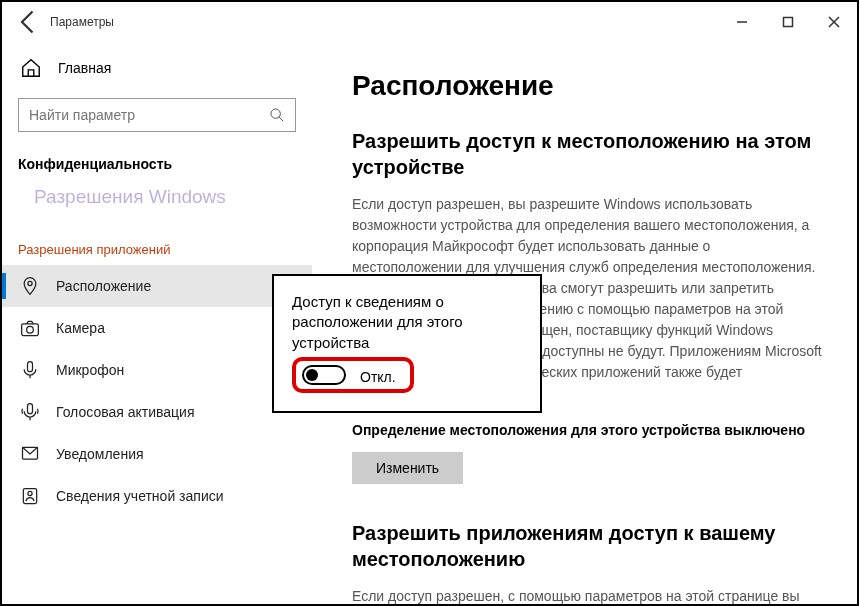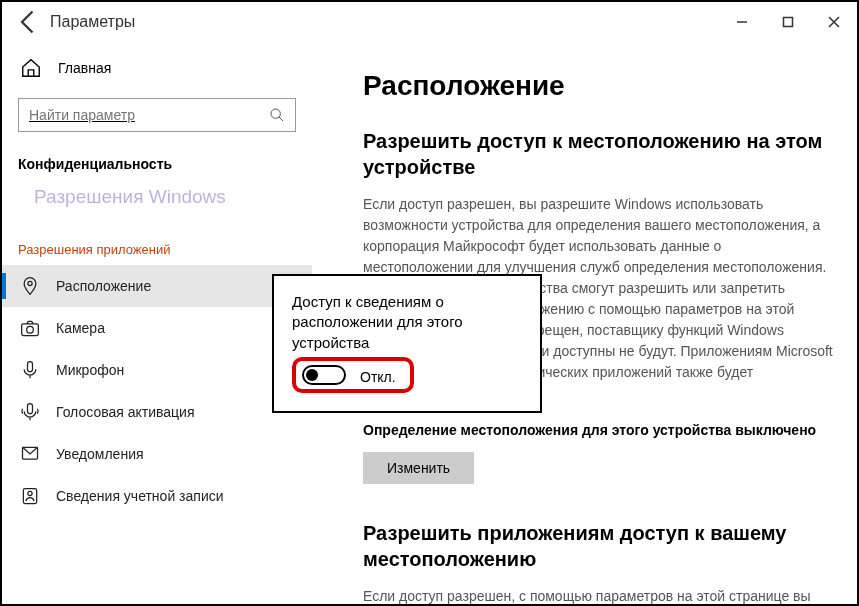--- a/index.html
+++ b/index.html
@@ -1,29 +1,29 @@
 <!DOCTYPE html>
 <html><head>
 <meta charset="utf-8">
 <style>
   * { margin: 0; padding: 0; box-sizing: border-box; font-family: "Segoe UI", Arial, sans-serif; }
   body { background: #fff; width: 859px; height: 606px; border: 2px solid #000; position: relative; overflow: hidden; }
 
   .titlebar { display: flex; align-items: center; height: 40px; padding: 0 0 0 8px; }
   .back-btn { width: 36px; height: 36px; display: flex; align-items: center; justify-content: center; font-size: 16px; color: #333; }
-  .title { font-size: 16px; color: #333; margin-left: 4px; }
+  .title { font-size: 12px; color: #333; margin-left: 4px; }
   .win-controls { margin-left: auto; display: flex; }
   .win-btn { width: 46px; height: 32px; display: flex; align-items: center; justify-content: center; color: #333; }
 
-  .content { display: flex; height: calc(100% - 40px); gap: 11px; }
+  .content { display: flex; height: calc(100% - 40px); }
   .sidebar { width: 310px; padding-top: 6px; overflow: hidden; }
   .home-row { display: flex; align-items: center; height: 40px; padding-left: 18px; }
   .home-row .icn { width: 22px; height: 22px; margin-right: 16px; }
   .home-row span { font-size: 14px; }
-  .search-box { margin: 10px 16px 8px 16px; height: 34px; border: 1px solid #999; display: flex; align-items: center; padding: 12px 10px; text-decoration: underline; }
+  .search-box { margin: 10px 16px 8px 16px; height: 34px; border: 1px solid #999; display: flex; align-items: center; padding: 12px 10px; }
   .search-box input { flex: 1; border: none; outline: none; font-size: 14px; background: transparent; color: #777; }
   .search-box .sicn { width: 16px; height: 16px; color: #555; }
 
   .section-title { font-size: 14px; font-weight: 600; padding: 16px 16px 10px 16px; }
   .cutoff { font-size: 19px; color: #4c1d95; padding: 4px 16px 6px 32px; position:relative; }
   .cutoff::before { content:""; position:absolute; top:-2px; left:16px; right:16px; height:1px; }
   .subhead { font-size: 13px; color: #c2410c; padding: 28px 16px 8px 16px; }
 
   .nav-item { display: flex; align-items: center; height: 42px; padding-left: 16px; font-size: 14px; color: #222; position: relative; }
   .nav-item .icn { width: 20px; height: 20px; margin: 0 16px 0 2px; }

